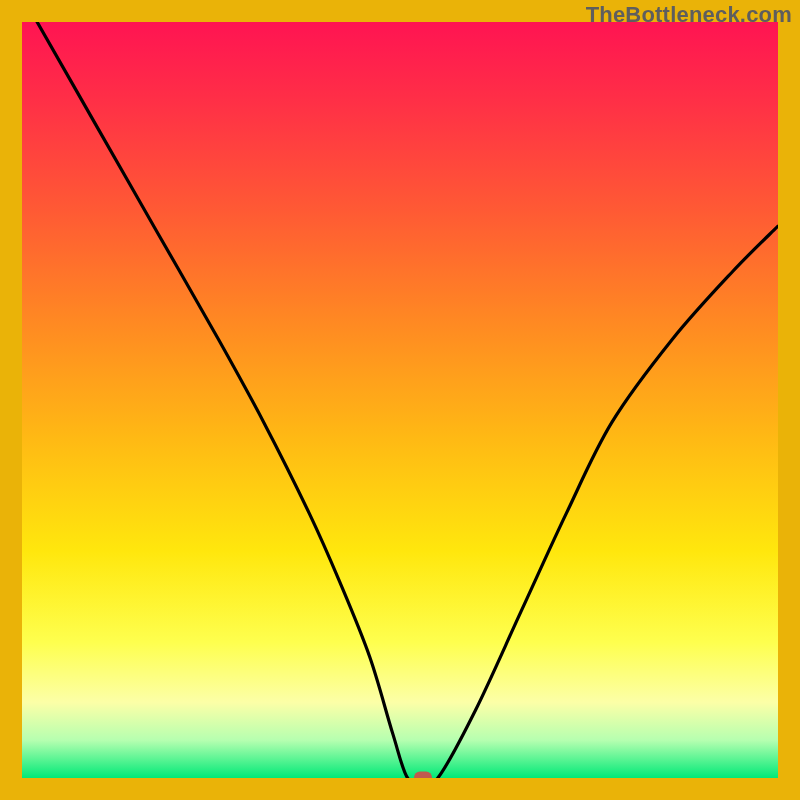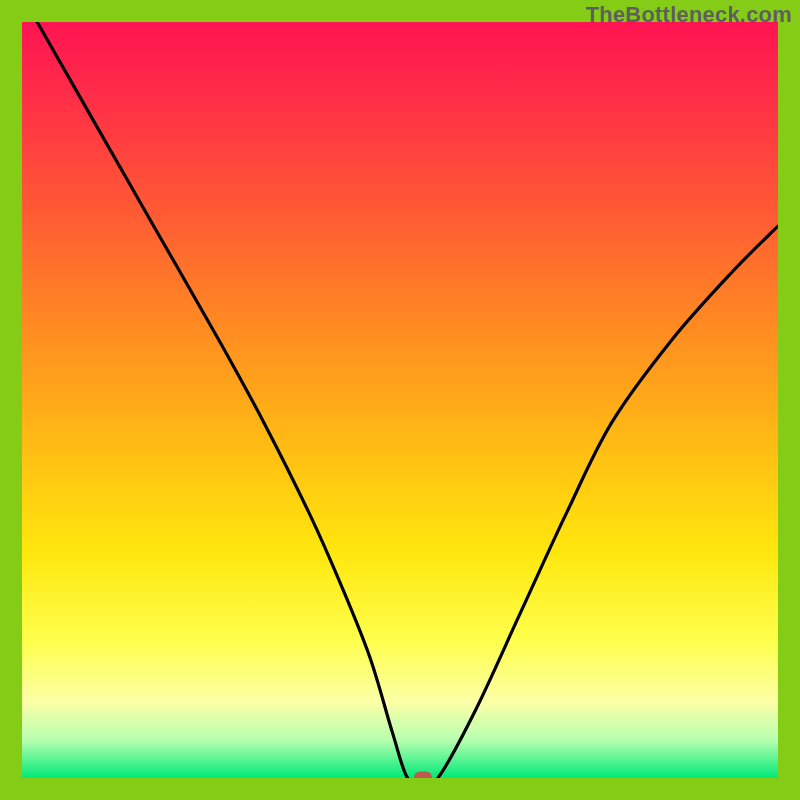--- a/index.html
+++ b/index.html
@@ -8,21 +8,21 @@
     width: 800px;
     height: 800px;
     background: #000;
     overflow: hidden;
     font-family: Arial, Helvetica, sans-serif;
   }
   .frame {
     position: relative;
     width: 800px;
     height: 800px;
-    background: #84cc16;
+    background: #eab308;
   }
   .watermark {
     position: absolute;
     top: 2px;
     right: 8px;
     color: #5e5e5e;
     font-size: 22px;
     font-weight: 600;
     letter-spacing: 0.2px;
     z-index: 5;

